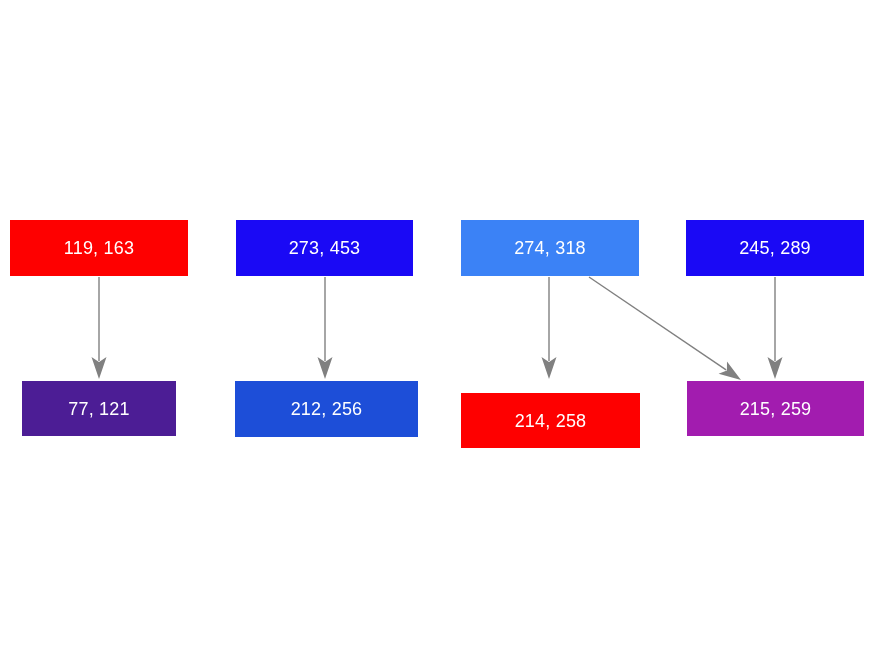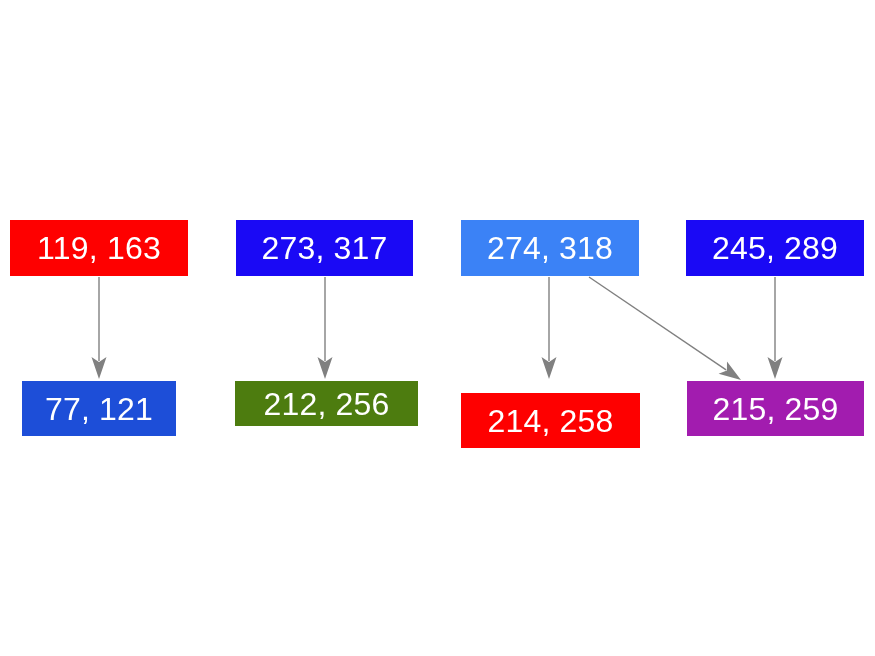--- a/index.html
+++ b/index.html
@@ -26,21 +26,21 @@
     pointer-events: none;
   }
   .node {
     position: absolute;
     display: flex;
     align-items: center;
     justify-content: center;
     box-sizing: border-box;
     color: #ffffff;
     font-family: "Liberation Sans", sans-serif;
-    font-size: 32px;
+    font-size: 18px;
     font-weight: 400;
     line-height: 1;
     letter-spacing: 0.2px;
     white-space: nowrap;
   }
   .node-label {
     pointer-events: none;
   }
 </style>
 </head>
@@ -69,32 +69,32 @@
         <line x1="775" y1="277" x2="775" y2="361" stroke="#808080" stroke-width="1.4"></line>
         <path d="M 775,379 L 767.5,357 L 775,362 L 782.5,357 Z" fill="#808080"></path>
       </g>
     </svg>
 
   <div id="node-layer">
       <div class="node" style="left: 10px; top: 220px; width: 178px; height: 56px; background: rgb(254, 0, 0);">
         <span class="node-label">119, 163</span>
       </div>
       <div class="node" style="left: 236px; top: 220px; width: 177px; height: 56px; background: rgb(26, 9, 245);">
-        <span class="node-label">273, 317</span>
+        <span class="node-label">273, 453</span>
       </div>
       <div class="node" style="left: 461px; top: 220px; width: 178px; height: 56px; background: #3b82f6;">
         <span class="node-label">274, 318</span>
       </div>
       <div class="node" style="left: 686px; top: 220px; width: 178px; height: 56px; background: rgb(26, 9, 245); text-align: right;">
         <span class="node-label">245, 289</span>
       </div>
-      <div class="node" style="left: 22px; top: 381px; width: 154px; height: 55px; background: #1d4ed8;">
+      <div class="node" style="left: 22px; top: 381px; width: 154px; height: 55px; background: #4c1d95;">
         <span class="node-label">77, 121</span>
       </div>
-      <div class="node" style="left: 235px; top: 381px; width: 183px; height: 45px; background: #4d7c0f;">
+      <div class="node" style="left: 235px; top: 381px; width: 183px; height: 56px; background: #1d4ed8;">
         <span class="node-label">212, 256</span>
       </div>
       <div class="node" style="left: 461px; top: 381px; width: 179px; height: 55px; background: rgb(254, 0, 0); margin-top: 12px;">
         <span class="node-label">214, 258</span>
       </div>
       <div class="node" style="left: 687px; top: 381px; width: 177px; height: 55px; background: #a21caf;">
         <span class="node-label">215, 259</span>
       </div>
     </div>
 

